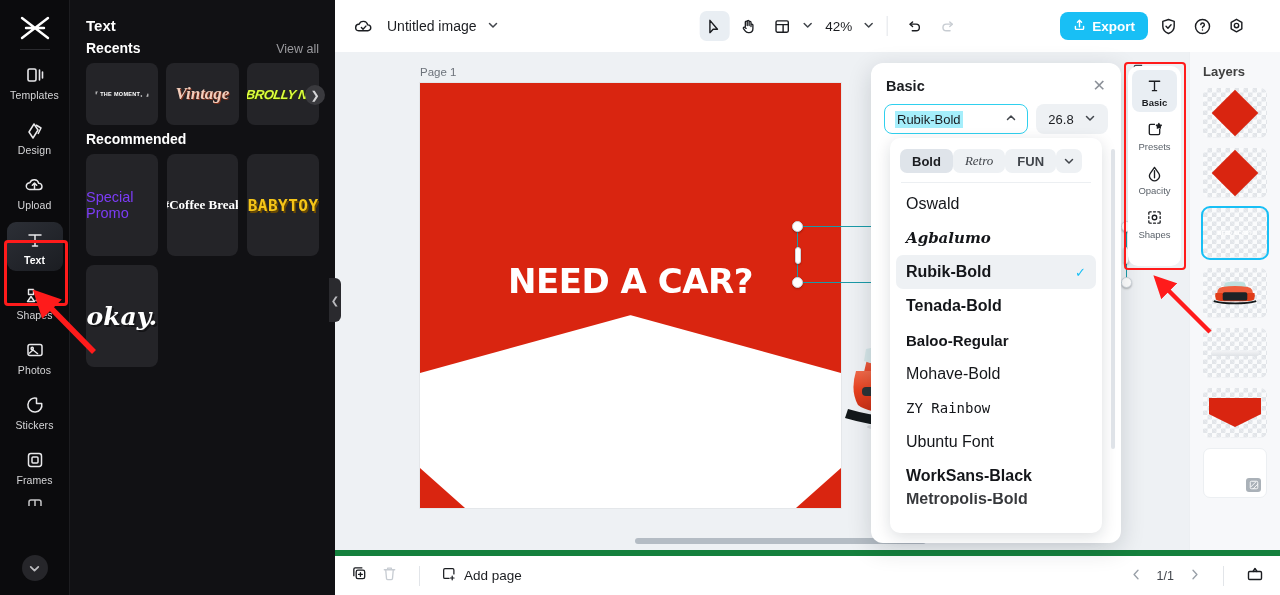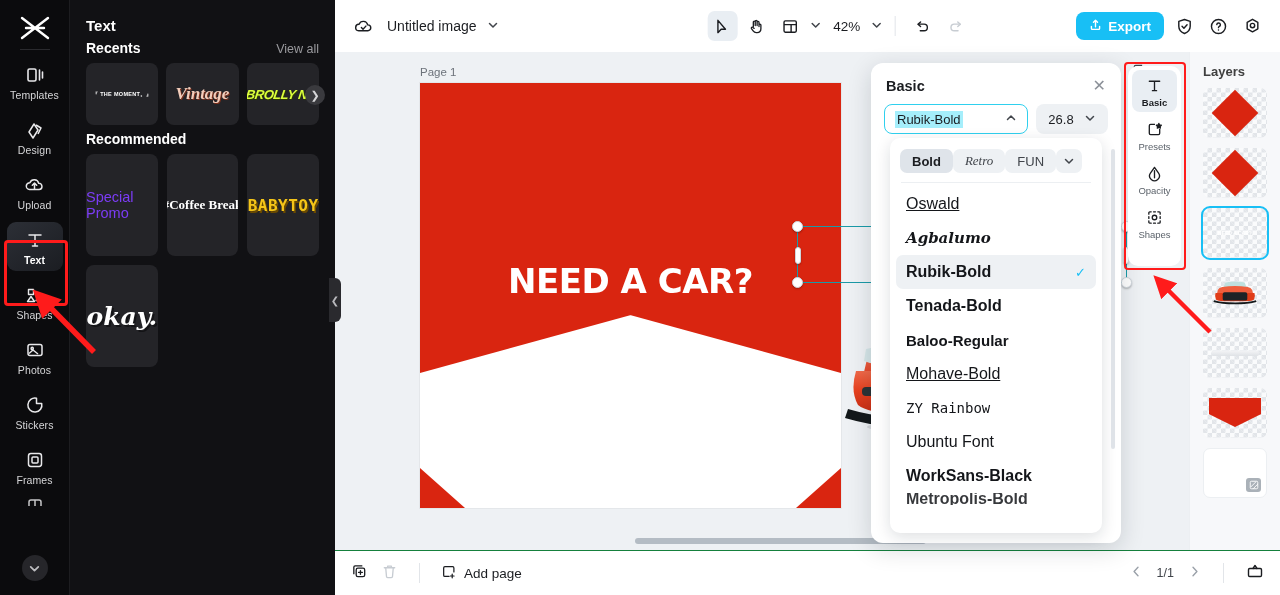--- a/index.html
+++ b/index.html
@@ -87,21 +87,21 @@
   .panel-collapse {
     position:absolute; left:329px; top:278px; width:12px; height:44px;
     background:#2a2a2e; border-radius:0 6px 6px 0;
     display:flex; align-items:center; justify-content:center;
     color:#b9b9bd; font-size:10px; z-index:30; cursor:pointer;
   }
 
   
   #main { position:absolute; left:335px; top:0; right:0; bottom:0; background:#fff; }
   #topbar {
-    position:absolute; left:0; right:0; top:0; height:52px; background:#fff;
+    position:absolute; left:0; right:16px; top:0; height:52px; background:#fff;
     display:flex; align-items:center; padding:0 14px;
   }
   .tb-left { display:flex; align-items:center; gap:10px; }
   .tb-title { font-size:14px; color:#1b1d21; }
   .tb-center { position:absolute; left:50%; transform:translateX(-38%); display:flex; align-items:center; gap:4px; }
   .tb-btn {
     width:30px; height:30px; border-radius:7px;
     display:flex; align-items:center; justify-content:center; color:#1b1d21; cursor:pointer;
   }
   .tb-btn.sel { background:#e9eef3; }
@@ -155,21 +155,21 @@
     background:#fff; z-index:14; display:flex; align-items:center; justify-content:center;
     box-shadow:0 1px 3px rgba(0,0,0,.25); color:#1b1d21;
   }
   
   #car { position:absolute; left:497px; top:249px; width:254px; height:140px; z-index:10; }
   .hscroll-track { position:absolute; left:300px; right:290px; bottom:6px; height:6px; }
   .hscroll-thumb { position:absolute; left:0; top:0; width:82%; height:6px; background:#b4bcc4; border-radius:3px; }
 
   
   #bottombar { position:absolute; left:0; right:0; bottom:0; height:45px; background:#fff;
-               border-top:1px solid #15803d; display:flex; align-items:center; padding:0 16px; }
+               border-top:6px solid #15803d; display:flex; align-items:center; padding:0 16px; }
   .bb-left { display:flex; align-items:center; gap:13px; color:#1b1d21; }
   .bb-trash { color:#c7ccd2; }
   .bb-add { display:flex; align-items:center; gap:7px; font-size:13.5px; color:#1b1d21; cursor:pointer; }
   .bb-right { margin-left:auto; display:flex; align-items:center; gap:14px; color:#9aa1a9; }
   .bb-pg { font-size:12.5px; color:#41454b; }
 
   
   #fontpanel {
     position:absolute; left:871px; top:63px; width:250px; height:480px;
     background:#fff; border-radius:12px; box-shadow:0 6px 24px rgba(15,25,40,.16); z-index:40;
@@ -191,31 +191,31 @@
   .fp-drop {
     position:absolute; left:19px; top:75px; width:212px; height:395px;
     background:#fff; border-radius:10px; box-shadow:0 4px 16px rgba(15,25,40,.14);
     overflow:hidden;
   }
   .chips { display:flex; padding:11px 10px 9px; align-items:center; }
   .chip { height:24px; padding:0 12px; border-radius:7px; background:#eef1f4; font-size:13px;
           display:flex; align-items:center; color:#41454b; cursor:pointer; }
   .chip.on { background:#dfe4ea; font-weight:bold; color:#1b1d21; }
   .chip.retro { font-family:"Liberation Serif", serif; font-style:italic; }
-  .chip.fun { font-weight:normal; }
+  .chip.fun { font-weight:bold; }
   .chip.caret { padding:0 7px; }
   .chip-sep { height:1px; background:#eceff2; margin:0 11px 4px; }
   .font-list { padding:0 6px; }
   .font-item {
     height:34px; display:flex; align-items:center; justify-content:space-between;
     padding:0 10px; border-radius:7px; font-size:16px; color:#14161a; cursor:pointer;
   }
   .font-item.sel { background:#eef1f4; }
   .font-item .chk { color:#18bff5; font-size:13px; }
-  .fi-oswald { font-family:"Liberation Sans Narrow","Liberation Sans",sans-serif;text-decoration:underline; }
+  .fi-oswald { font-family:"Liberation Sans Narrow","Liberation Sans",sans-serif; }
   .fi-agb { font-style:italic; font-weight:bold; font-family:"DejaVu Serif",serif; font-size:15px; }
   .fi-b { font-weight:bold; }
   .fi-mono { font-family:"DejaVu Sans Mono", monospace; font-size:14px; }
   .fi-cut { opacity:.85; }
   .fp-scroll { position:absolute; right:6px; top:86px; width:4px; height:300px; background:#dfe3e8; border-radius:2px; }
 
   
   #toolrail {
     position:absolute; left:1128px; top:66px; width:53px; height:200px; z-index:45;
     background:#fff; border-radius:10px;

